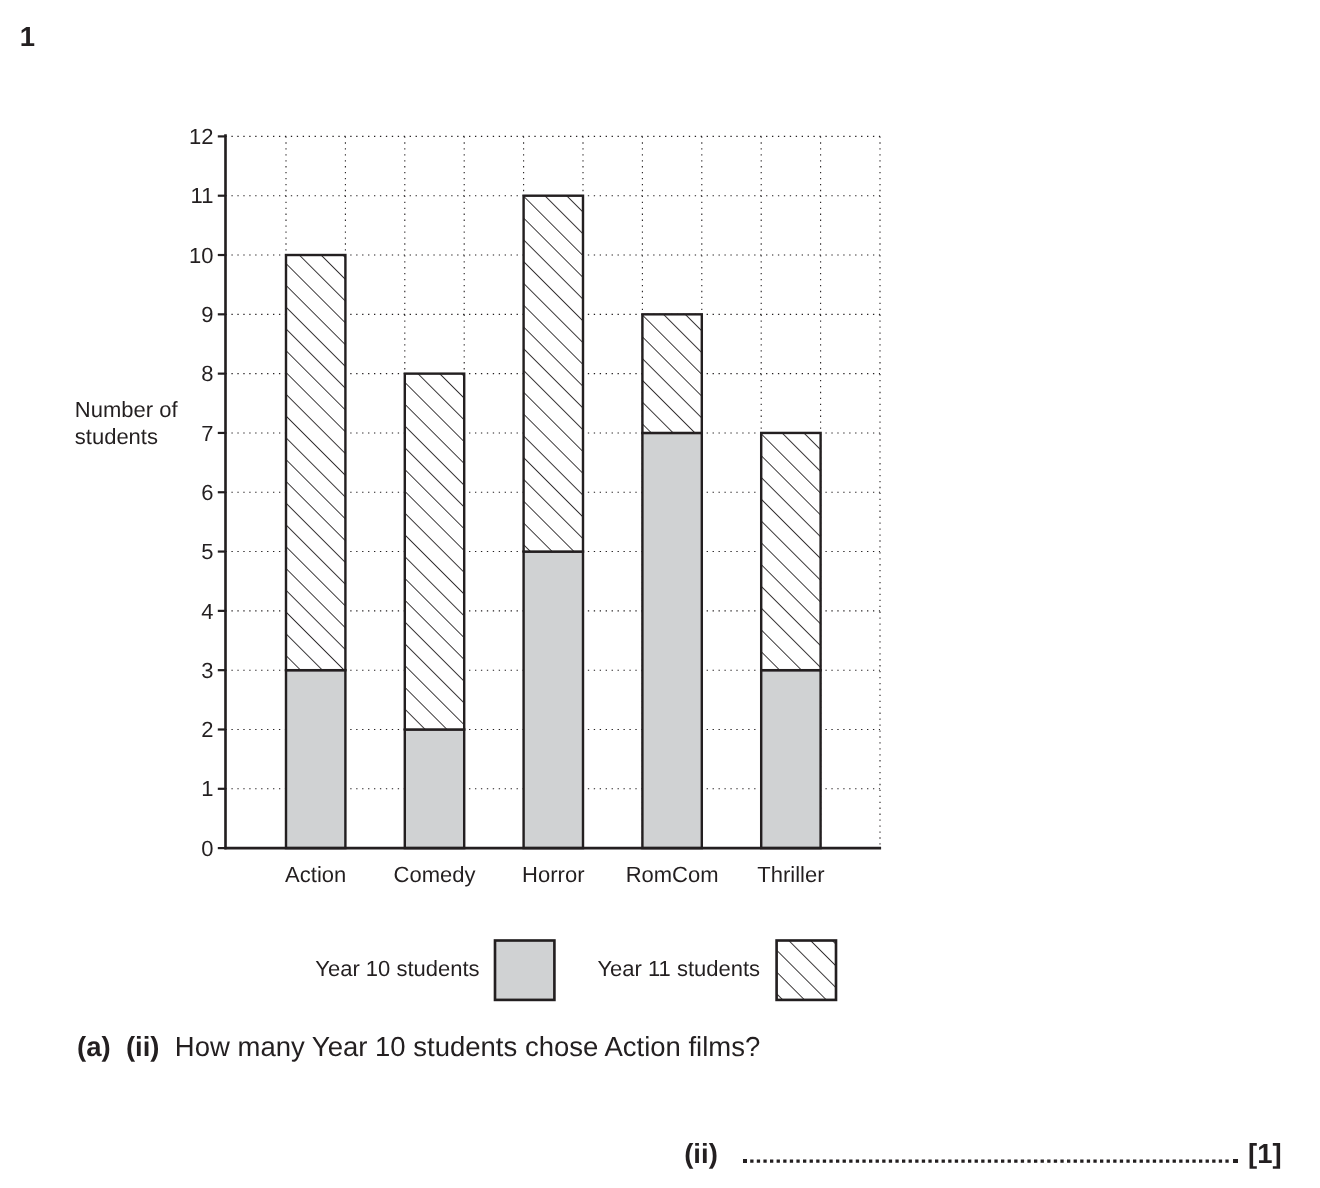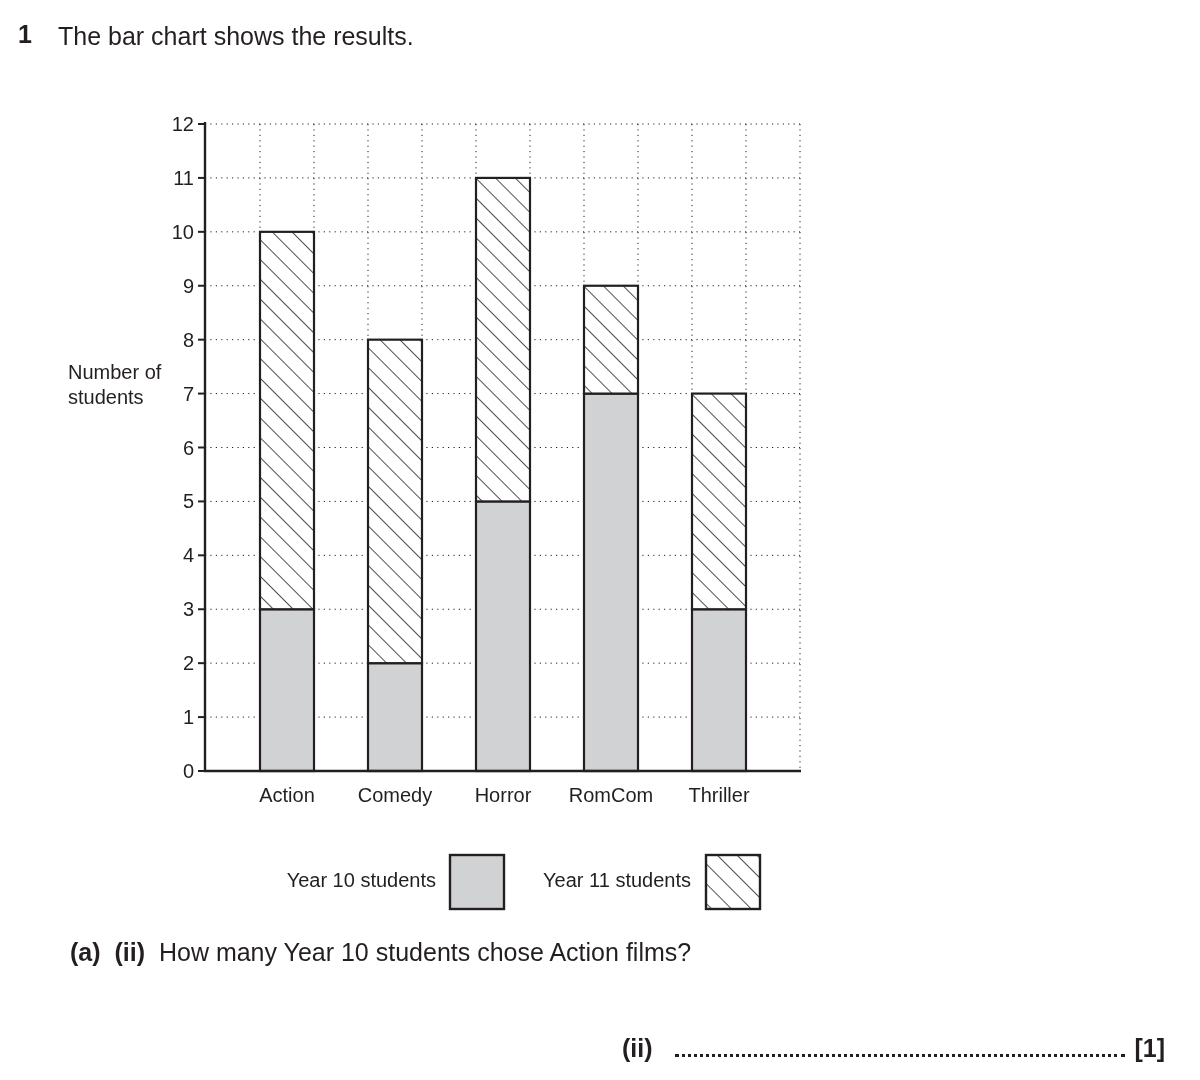--- a/index.html
+++ b/index.html
@@ -14,21 +14,20 @@
             display: flex; align-items: baseline; }
   .answer .dots { font-weight: normal; letter-spacing: 0; margin: 0 10px 0 22px; width: 450px;
                   border-bottom: 3px dotted #231f20; height: 20px; }
   svg text { font-family: "Liberation Sans", sans-serif; fill: #231f20; }
 </style>
 </head>
 <body>
 
 <div class="qnum">1</div>
 <div class="qtext">
-  <div>The bar chart shows the results.</div>
 </div>
 
 <svg id="chart" width="1200" height="930" viewBox="0 0 1200 930">
   <defs>
     <pattern id="hatch" patternUnits="userSpaceOnUse" width="14" height="14" patternTransform="rotate(-45)">
       <rect width="14" height="14" fill="#ffffff"></rect>
       <line x1="0" y1="0" x2="0" y2="14" stroke="#231f20" stroke-width="1.6"></line>
     </pattern>
   </defs>
   <g id="grid">

